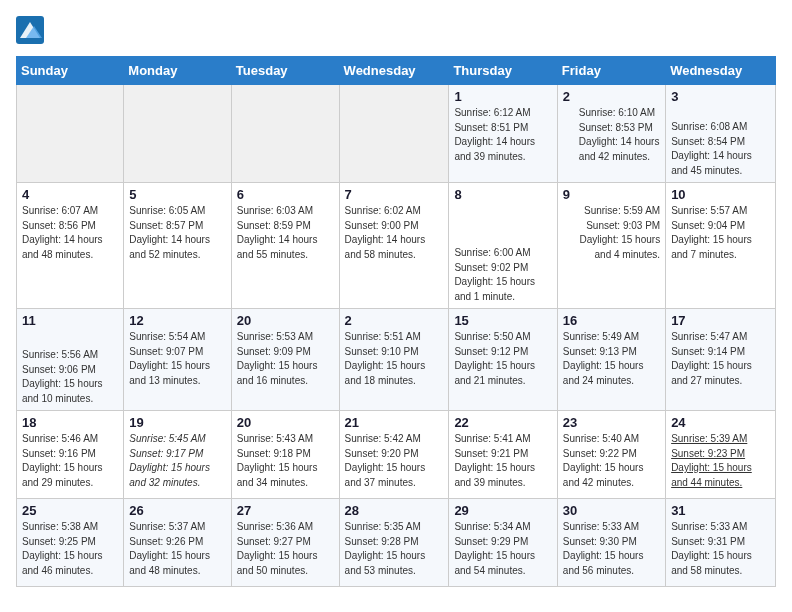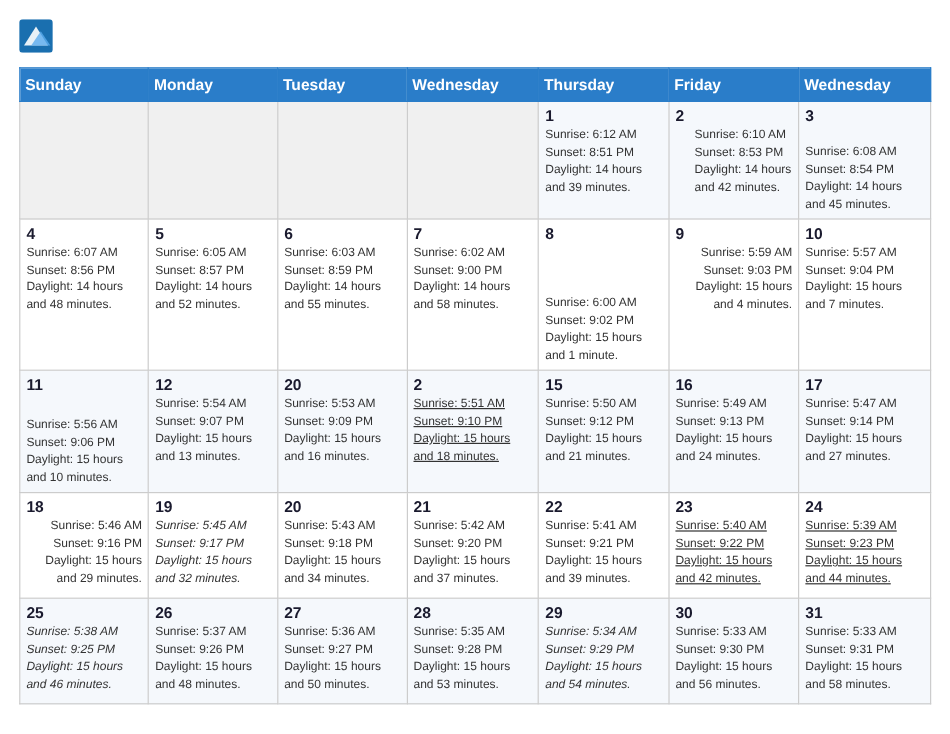--- a/index.html
+++ b/index.html
@@ -212,21 +212,21 @@
         </td>
         <td>
           <span class="day-number">20</span>
           <div class="day-info" style="white-space: pre-line;">Sunrise: 5:53 AM
 Sunset: 9:09 PM
 Daylight: 15 hours
 and 16 minutes.</div>
         </td>
         <td>
           <span class="day-number">2</span>
-          <div class="day-info" style="white-space: pre-line; text-decoration: underline;">Sunrise: 5:51 AM
+          <div class="day-info" style="white-space: pre-line;">Sunrise: 5:51 AM
 Sunset: 9:10 PM
 Daylight: 15 hours
 and 18 minutes.</div>
         </td>
         <td>
           <span class="day-number">15</span>
           <div class="day-info" style="white-space: pre-line;">Sunrise: 5:50 AM
 Sunset: 9:12 PM
 Daylight: 15 hours
 and 21 minutes.</div>
@@ -242,21 +242,21 @@
           <span class="day-number">17</span>
           <div class="day-info" style="white-space: pre-line;">Sunrise: 5:47 AM
 Sunset: 9:14 PM
 Daylight: 15 hours
 and 27 minutes.</div>
         </td>
       </tr>
       <tr>
         <td>
           <span class="day-number">18</span>
-          <div class="day-info" style="white-space: pre-line; text-align: right;">Sunrise: 5:46 AM
+          <div class="day-info" style="white-space: pre-line;">Sunrise: 5:46 AM
 Sunset: 9:16 PM
 Daylight: 15 hours
 and 29 minutes.</div>
         </td>
         <td>
           <span class="day-number">19</span>
           <div class="day-info" style="white-space: pre-line; font-style: italic;">Sunrise: 5:45 AM
 Sunset: 9:17 PM
 Daylight: 15 hours
 and 32 minutes.</div>
@@ -277,37 +277,37 @@
         </td>
         <td>
           <span class="day-number">22</span>
           <div class="day-info" style="white-space: pre-line;">Sunrise: 5:41 AM
 Sunset: 9:21 PM
 Daylight: 15 hours
 and 39 minutes.</div>
         </td>
         <td>
           <span class="day-number">23</span>
-          <div class="day-info" style="white-space: pre-line; text-decoration: underline;">Sunrise: 5:40 AM
+          <div class="day-info" style="white-space: pre-line;">Sunrise: 5:40 AM
 Sunset: 9:22 PM
 Daylight: 15 hours
 and 42 minutes.</div>
         </td>
         <td>
           <span class="day-number">24</span>
           <div class="day-info" style="white-space: pre-line; text-decoration: underline;">Sunrise: 5:39 AM
 Sunset: 9:23 PM
 Daylight: 15 hours
 and 44 minutes.</div>
         </td>
       </tr>
       <tr>
         <td>
           <span class="day-number">25</span>
-          <div class="day-info" style="white-space: pre-line; font-style: italic;">Sunrise: 5:38 AM
+          <div class="day-info" style="white-space: pre-line;">Sunrise: 5:38 AM
 Sunset: 9:25 PM
 Daylight: 15 hours
 and 46 minutes.</div>
         </td>
         <td>
           <span class="day-number">26</span>
           <div class="day-info" style="white-space: pre-line;">Sunrise: 5:37 AM
 Sunset: 9:26 PM
 Daylight: 15 hours
 and 48 minutes.</div>
@@ -321,21 +321,21 @@
         </td>
         <td>
           <span class="day-number">28</span>
           <div class="day-info" style="white-space: pre-line;">Sunrise: 5:35 AM
 Sunset: 9:28 PM
 Daylight: 15 hours
 and 53 minutes.</div>
         </td>
         <td>
           <span class="day-number">29</span>
-          <div class="day-info" style="white-space: pre-line; font-style: italic;">Sunrise: 5:34 AM
+          <div class="day-info" style="white-space: pre-line;">Sunrise: 5:34 AM
 Sunset: 9:29 PM
 Daylight: 15 hours
 and 54 minutes.</div>
         </td>
         <td>
           <span class="day-number">30</span>
           <div class="day-info" style="white-space: pre-line;">Sunrise: 5:33 AM
 Sunset: 9:30 PM
 Daylight: 15 hours
 and 56 minutes.</div>

